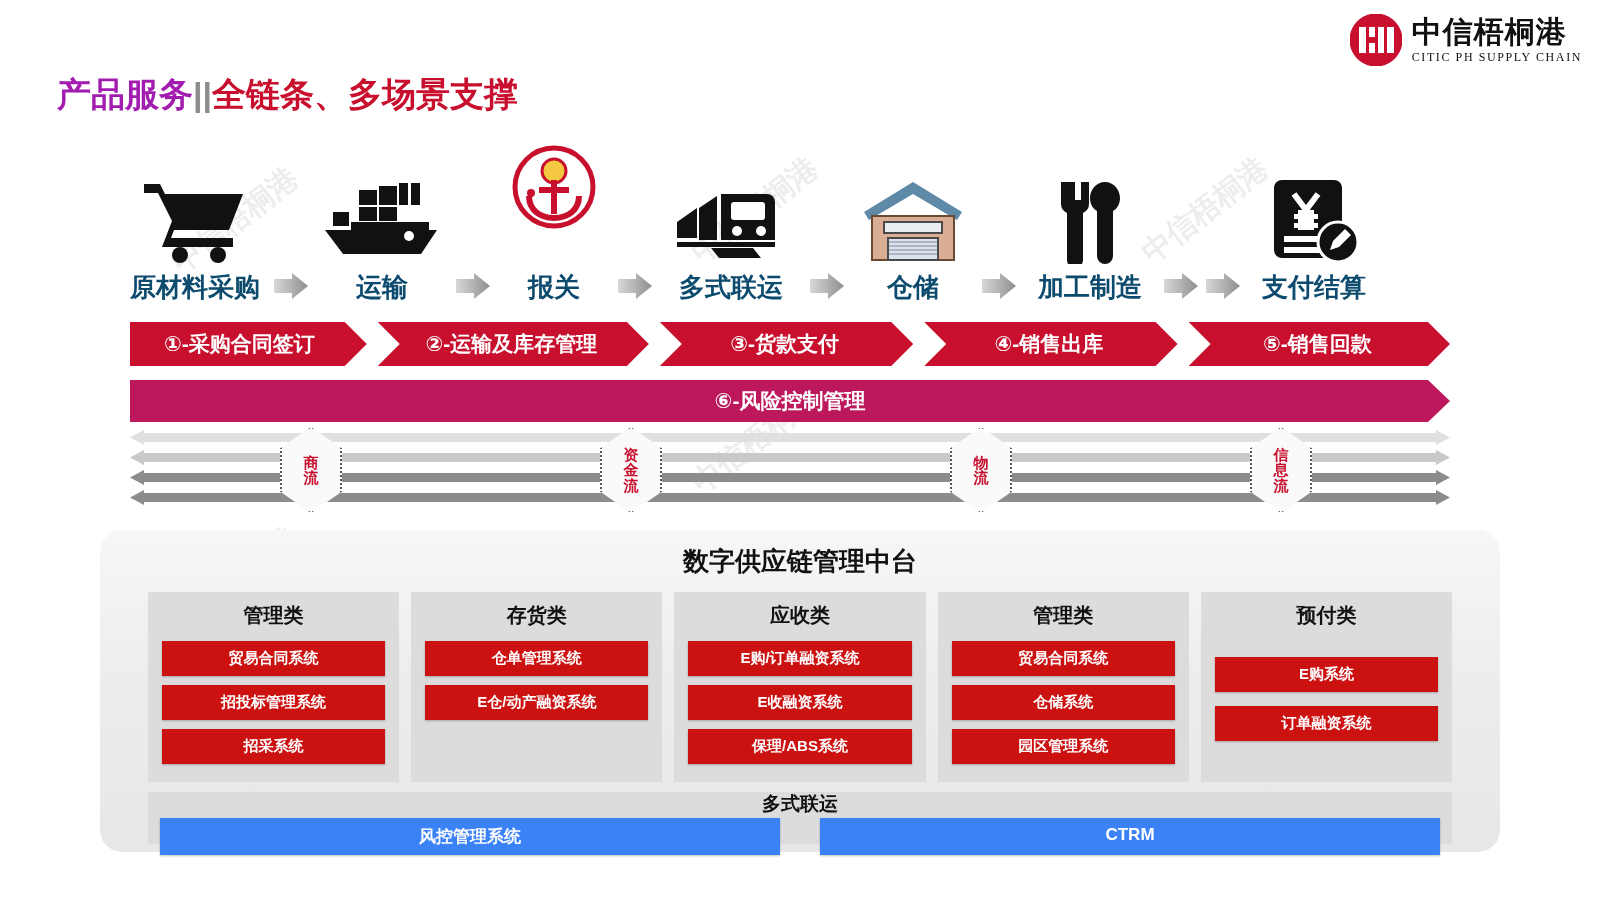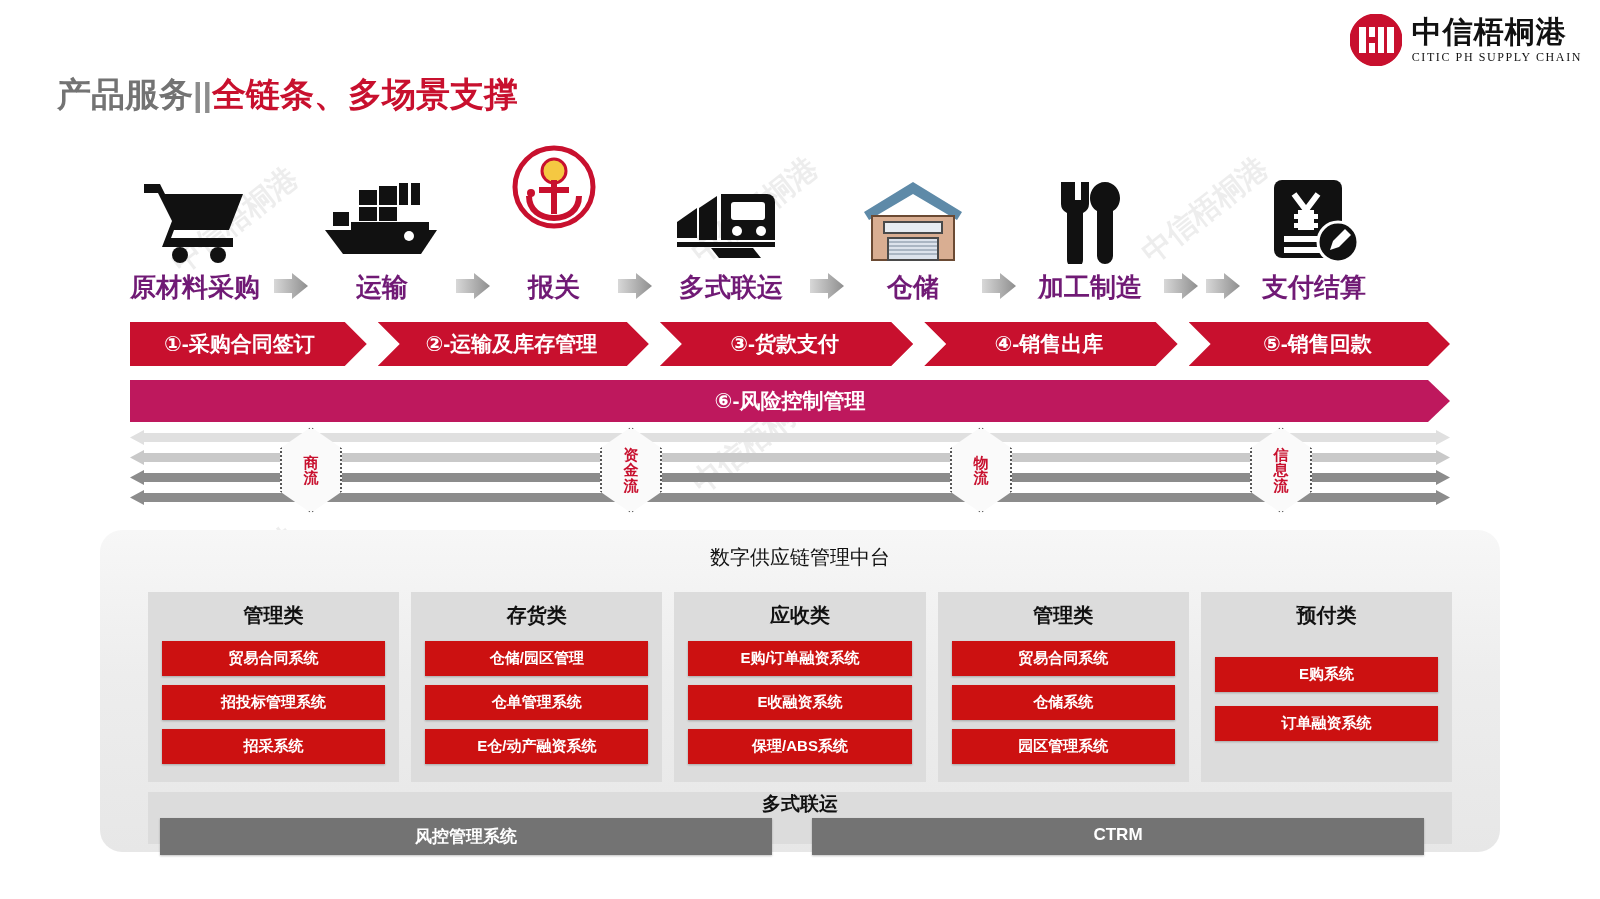--- a/index.html
+++ b/index.html
@@ -10,29 +10,29 @@
   }
   
   .logo{position:absolute;right:18px;top:14px;display:flex;align-items:center;gap:10px;}
   .logo-mark{width:52px;height:52px;border-radius:50%;background:#C8102E;position:relative;flex:0 0 auto;
     display:flex;align-items:center;justify-content:center;}
   .logo-text{display:flex;flex-direction:column;line-height:1.05;}
   .logo-cn{font-size:30px;font-weight:bold;color:#111;font-family:"DejaVu Serif",serif;letter-spacing:1px;}
   .logo-en{font-size:12px;color:#111;font-family:"Liberation Serif",serif;letter-spacing:1.6px;margin-top:3px;}
 
   .page-title{position:absolute;left:57px;top:72px;font-size:34px;font-weight:bold;white-space:nowrap;}
-  .title-gray{color:#737373;}
+  .title-gray{color:#a21caf;}
   .title-sep{color:#8c8c8c;}
   .title-red{color:#C8102E;}
 
   
   .chain{position:absolute;left:120px;top:165px;width:1340px;height:140px;display:flex;align-items:flex-end;}
   .chain-node{display:flex;flex-direction:column;align-items:center;justify-content:flex-end;}
   .chain-icon{height:86px;display:flex;align-items:flex-end;justify-content:center;margin-bottom:6px;}
-  .chain-label{font-size:26px;font-weight:bold;color:#701a75;white-space:nowrap;}
+  .chain-label{font-size:26px;font-weight:bold;color:#0c4a6e;white-space:nowrap;}
   .chain-arrow{width:34px;height:26px;margin:0 4px 6px 4px;flex:0 0 auto;}
 
   
   .chev-row{position:absolute;left:130px;top:322px;width:1320px;height:44px;display:flex;}
   .chev{position:relative;height:44px;background:#C8102E;display:flex;align-items:center;justify-content:center;
     color:#fff;font-size:21px;font-weight:bold;white-space:nowrap;margin-right:11px;}
   .chev:last-child{margin-right:0;}
   .chev.arrow{clip-path:polygon(0 0, calc(100% - 22px) 0, 100% 50%, calc(100% - 22px) 100%, 0 100%);padding-right:18px;}
   .chev.arrow.notch{clip-path:polygon(0 0, calc(100% - 22px) 0, 100% 50%, calc(100% - 22px) 100%, 0 100%, 22px 50%);padding-left:14px;}
 
@@ -47,34 +47,34 @@
     background:#fafafa;border:2px dotted #555;
     clip-path:polygon(50% 0,100% 25%,100% 75%,50% 100%,0 75%,0 25%);
     display:flex;flex-direction:column;align-items:center;justify-content:center;}
   .flow-hex span{display:block;color:#C8102E;font-size:15px;font-weight:bold;line-height:1.02;}
 
   
   .platform{position:absolute;left:100px;top:530px;width:1400px;height:322px;
     background:linear-gradient(180deg,#f7f7f7 0%,#ededed 45%,#e7e7e7 100%);
     border-radius:22px;}
   .platform-title{position:absolute;top:14px;left:0;width:100%;text-align:center;
-    font-size:20px;font-weight:normal;color:#111;}
+    font-size:26px;font-weight:bold;color:#111;}
   .cols{position:absolute;left:48px;top:62px;width:1304px;height:190px;display:flex;gap:12px;}
   .col{flex:1;background:#dcdcdc;display:flex;flex-direction:column;align-items:center;padding:10px 14px 12px 14px;box-sizing:border-box;}
   .col-title{font-size:20px;font-weight:bold;color:#111;margin-bottom:12px;}
   .col-items{width:100%;display:flex;flex-direction:column;gap:9px;}
   .col.center-items .col-items{justify-content:center;flex:1;gap:14px;padding-bottom:14px;}
   .sys{background:#CC1111;color:#fff;font-size:15px;font-weight:bold;text-align:center;
     padding:8px 4px;white-space:nowrap;overflow:hidden;}
   .col .col-items .sys{box-shadow:0 1px 2px rgba(0,0,0,.25);}
 
   .riskrow{position:absolute;left:48px;top:262px;width:1304px;height:52px;background:#dcdcdc;}
   .riskrow-title{position:absolute;top:-1px;left:0;width:100%;text-align:center;font-size:19px;font-weight:bold;color:#111;}
   .riskrow-bars{position:absolute;top:26px;left:12px;width:1280px;display:flex;gap:40px;}
-  .riskbar{background:#737373;color:#fff;font-size:17px;font-weight:bold;text-align:center;padding:7px 0;
+  .riskbar{background:#3b82f6;color:#fff;font-size:17px;font-weight:bold;text-align:center;padding:7px 8px;
     box-shadow:0 1px 2px rgba(0,0,0,.25);}
 
   
   .wm{position:absolute;color:rgba(150,150,150,.17);font-size:30px;font-weight:bold;
     transform:rotate(-38deg);pointer-events:none;white-space:nowrap;}
 </style>
 </head>
 <body>
 
 <div class="wm" style="left:160px;top:200px;">中信梧桐港</div>
@@ -318,21 +318,20 @@
         <div class="col-title">管理类</div>
         <div class="col-items">
           <div class="sys">贸易合同系统</div>
           <div class="sys">招投标管理系统</div>
           <div class="sys">招采系统</div>
         </div>
       </div>
       <div class="col">
         <div class="col-title">存货类</div>
         <div class="col-items">
-          <div class="sys">仓储/园区管理</div>
           <div class="sys">仓单管理系统</div>
           <div class="sys">E仓/动产融资系统</div>
         </div>
       </div>
       <div class="col">
         <div class="col-title">应收类</div>
         <div class="col-items">
           <div class="sys">E购/订单融资系统</div>
           <div class="sys">E收融资系统</div>
           <div class="sys">保理/ABS系统</div>

